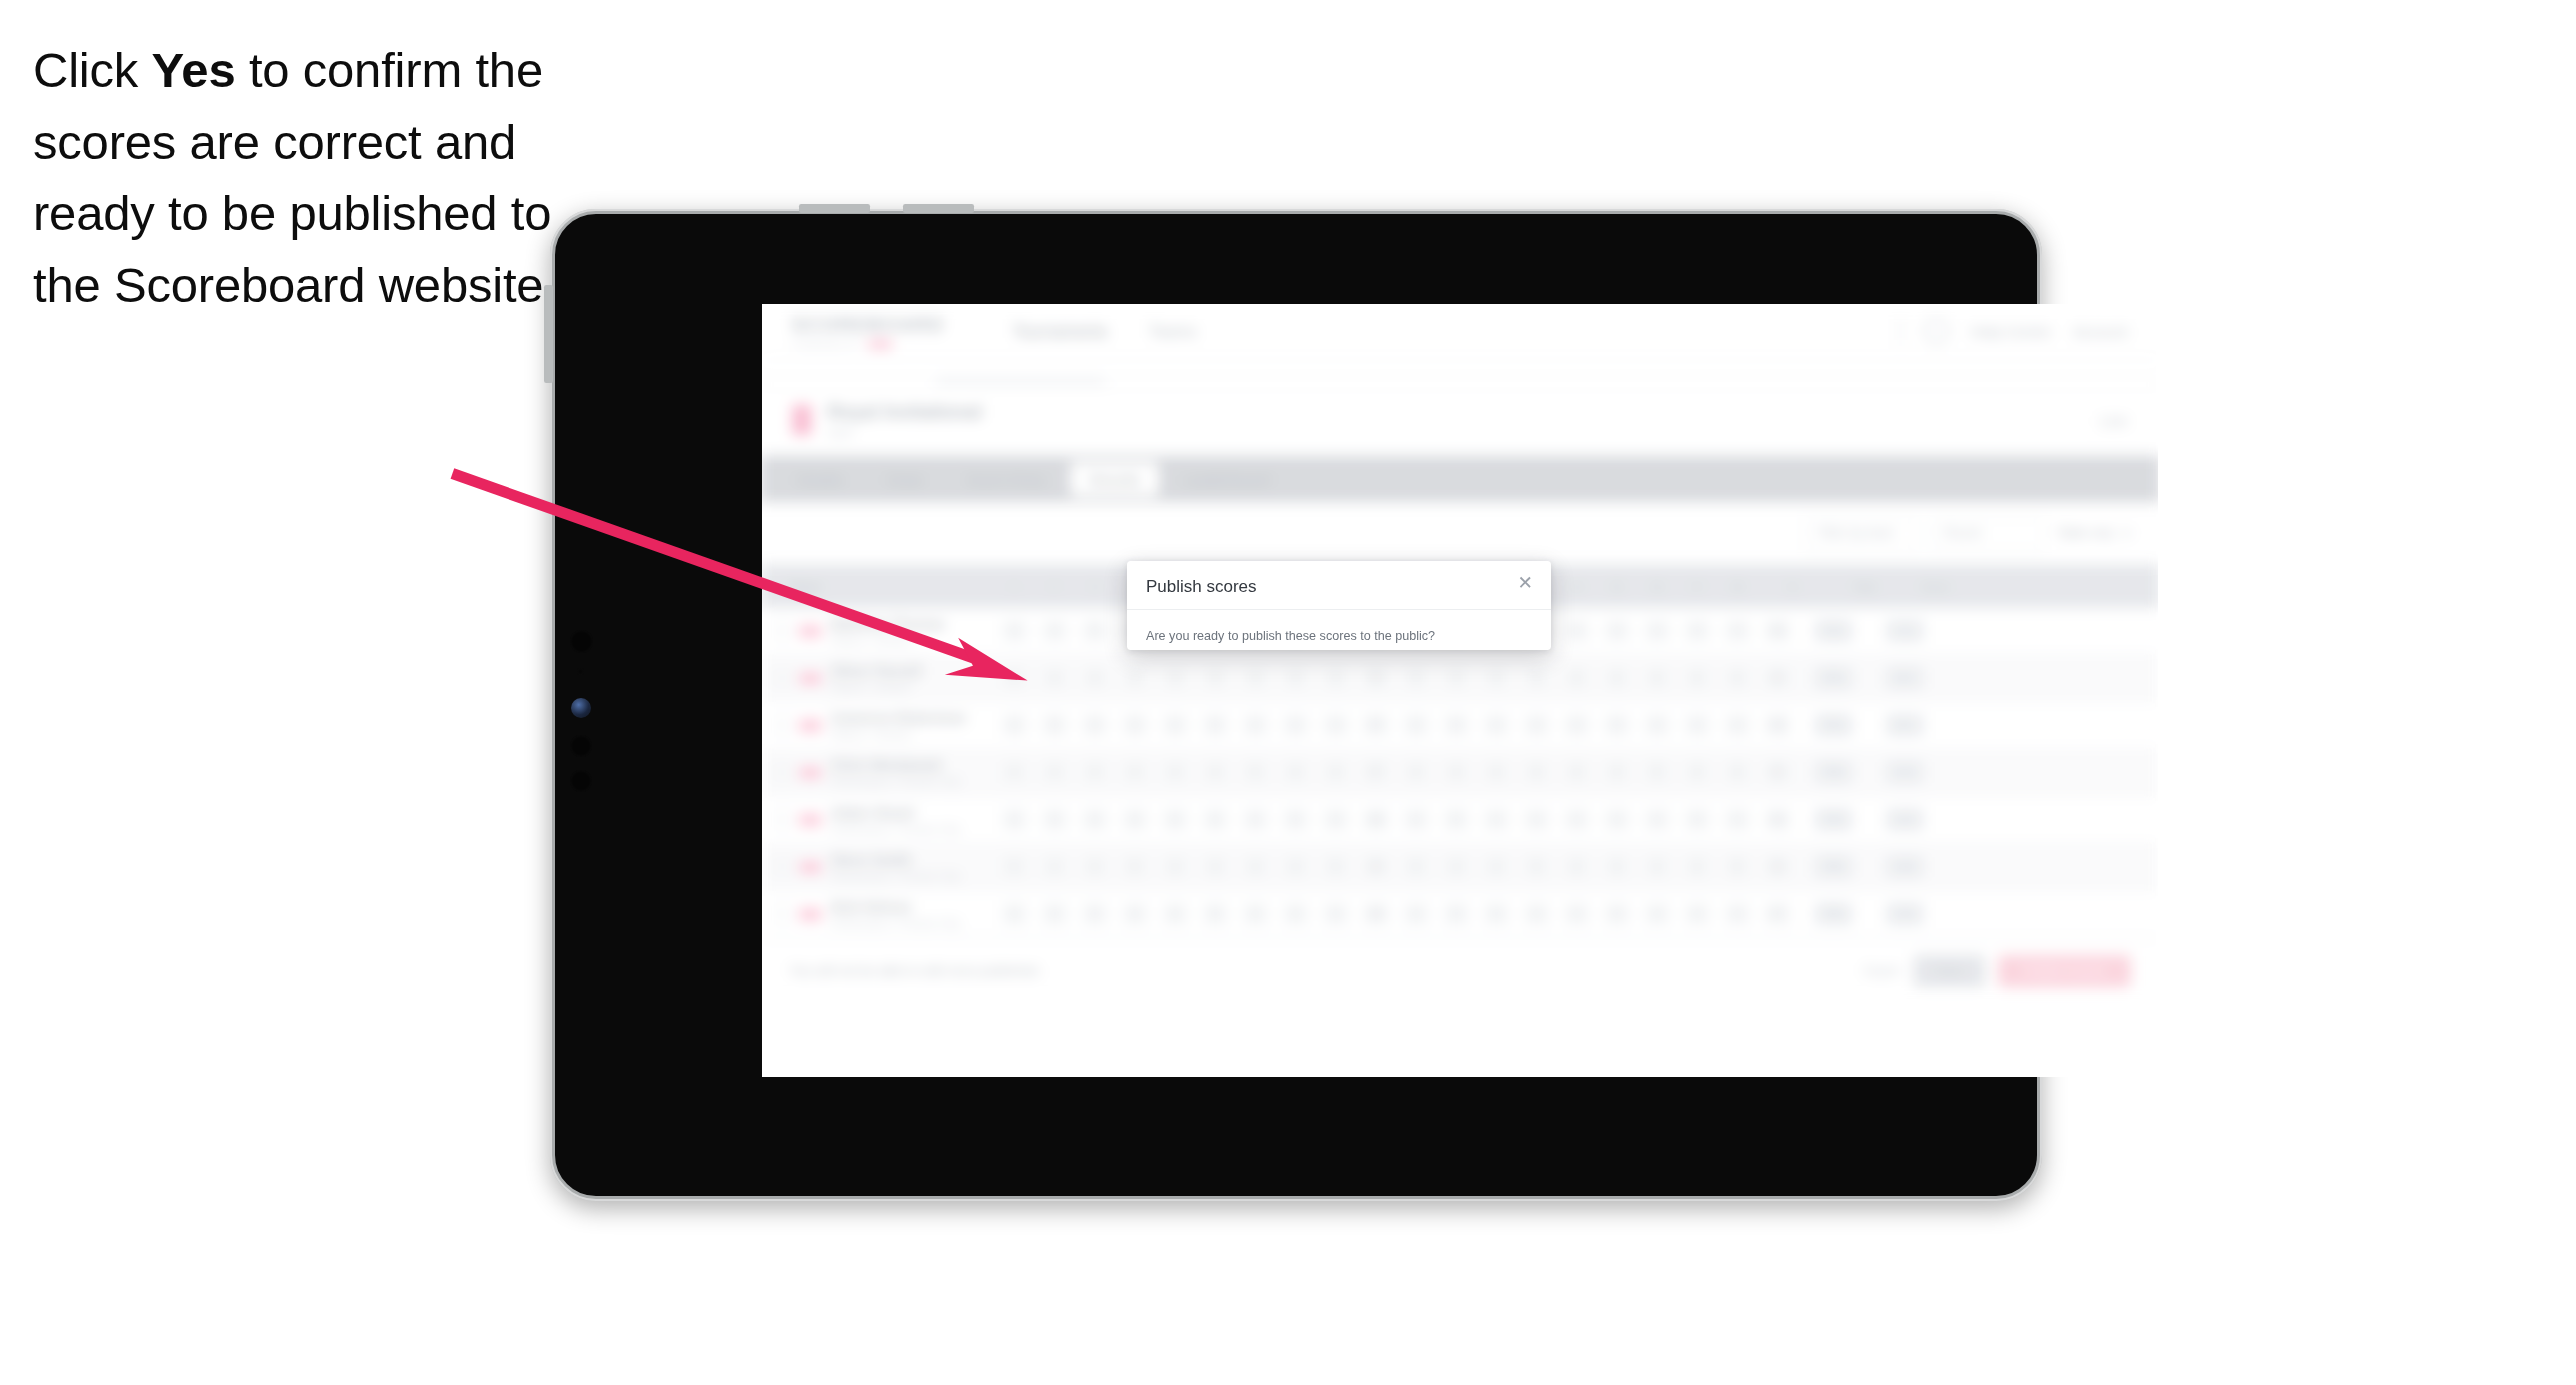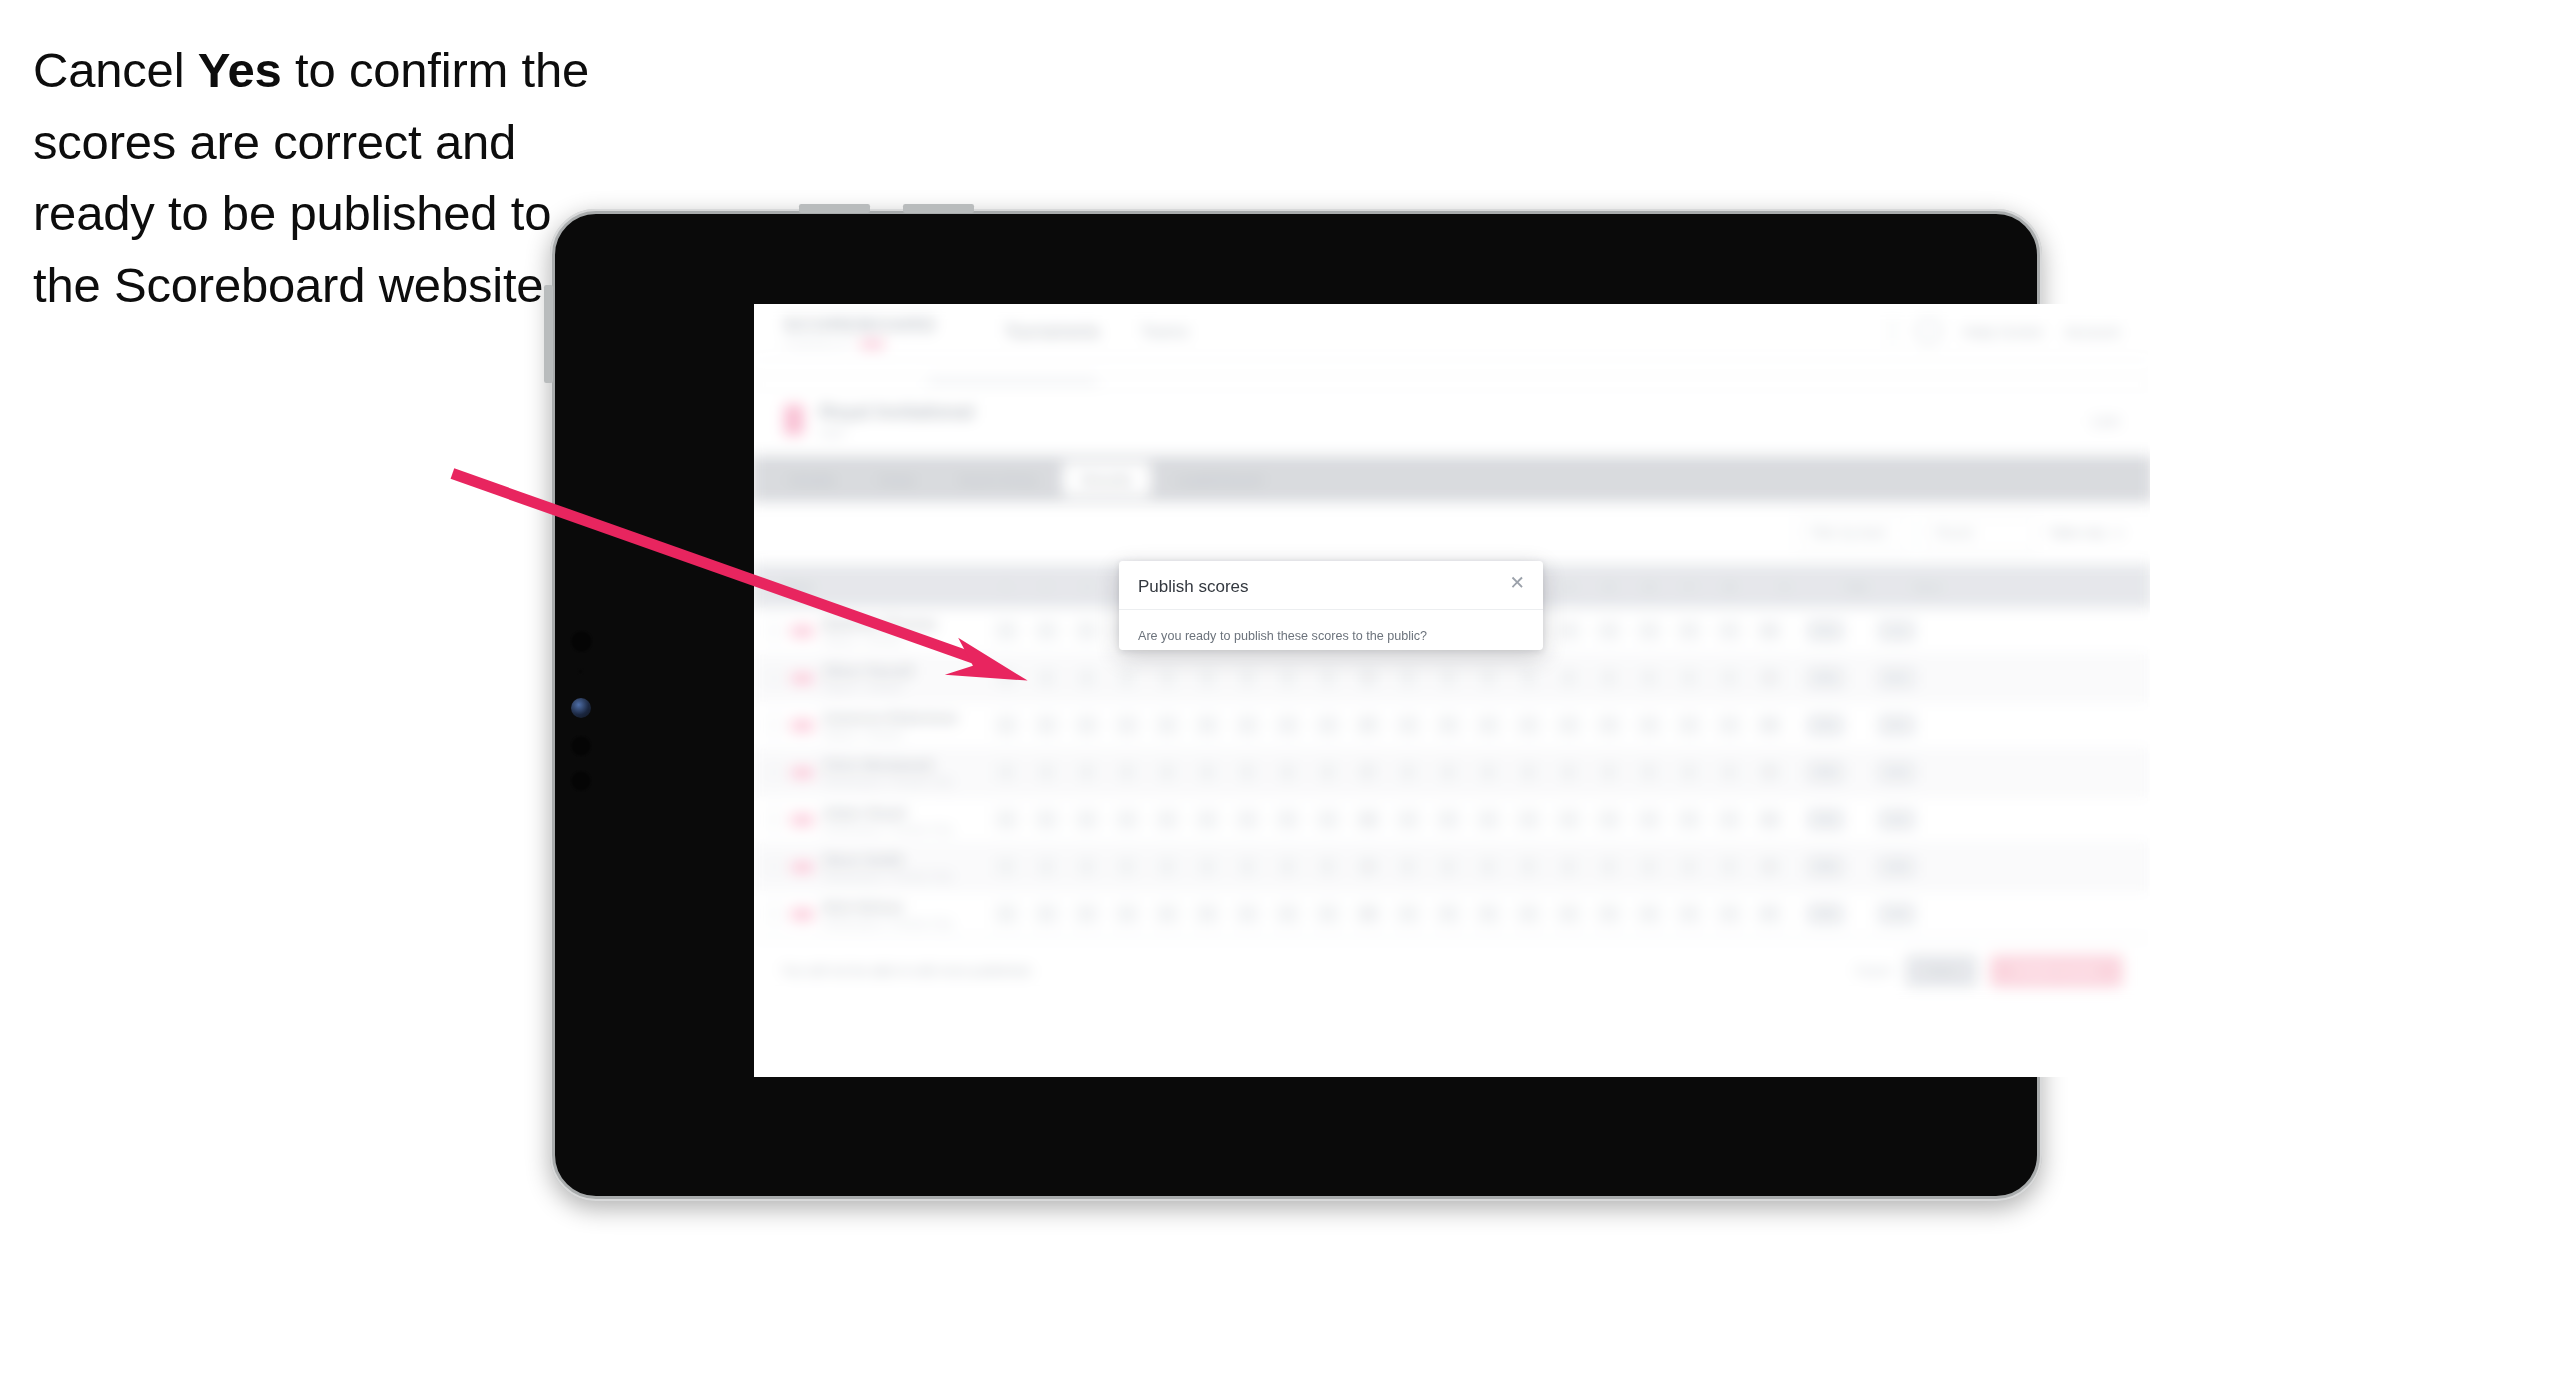--- a/index.html
+++ b/index.html
@@ -77,21 +77,21 @@
   #cam-lens {
     left: 16.3px; top: 484px; width: 20px; height: 20px;
     background: radial-gradient(circle at 38% 34%, #4f6fa8 0%, #1b2740 55%, #060a12 100%);
   }
   #cam-2 { left: 15px; top: 521px; width: 22px; height: 22px; }
   #cam-3 { left: 15px; top: 556px; width: 22px; height: 22px; }
 
   
   #screen {
     position: absolute;
-    left: 199px;
+    left: 207px;
     top: 90px;
     width: 1396px;
     height: 773px;
     background: #ffffff;
     overflow: hidden;
   }
 
   
   #app {
     position: absolute;
@@ -323,21 +323,21 @@
     height: 244px;
     pointer-events: none;
   }
 </style>
 </head>
 <body>
 
 <div id="stage">
 
   <div id="caption">
-    <span>Cancel </span><b>Yes</b><span> to confirm the scores are correct and ready to be published to the Scoreboard website.</span>
+    <span>Click </span><b>Yes</b><span> to confirm the scores are correct and ready to be published to the Scoreboard website.</span>
   </div>
 
   <div id="tablet">
 
     <div class="edge-btn" id="btn-top-1"></div>
     <div class="edge-btn" id="btn-top-2"></div>
     <div class="edge-btn" id="btn-left-1"></div>
 
     <div class="sensor" id="cam-1"></div>
     <div class="sensor" id="cam-dot"></div>

